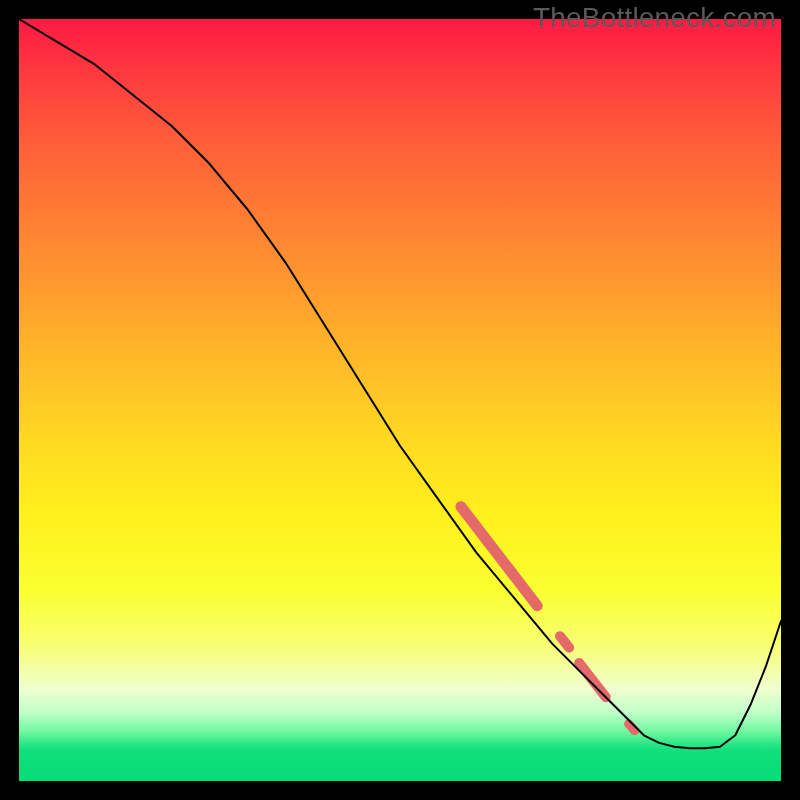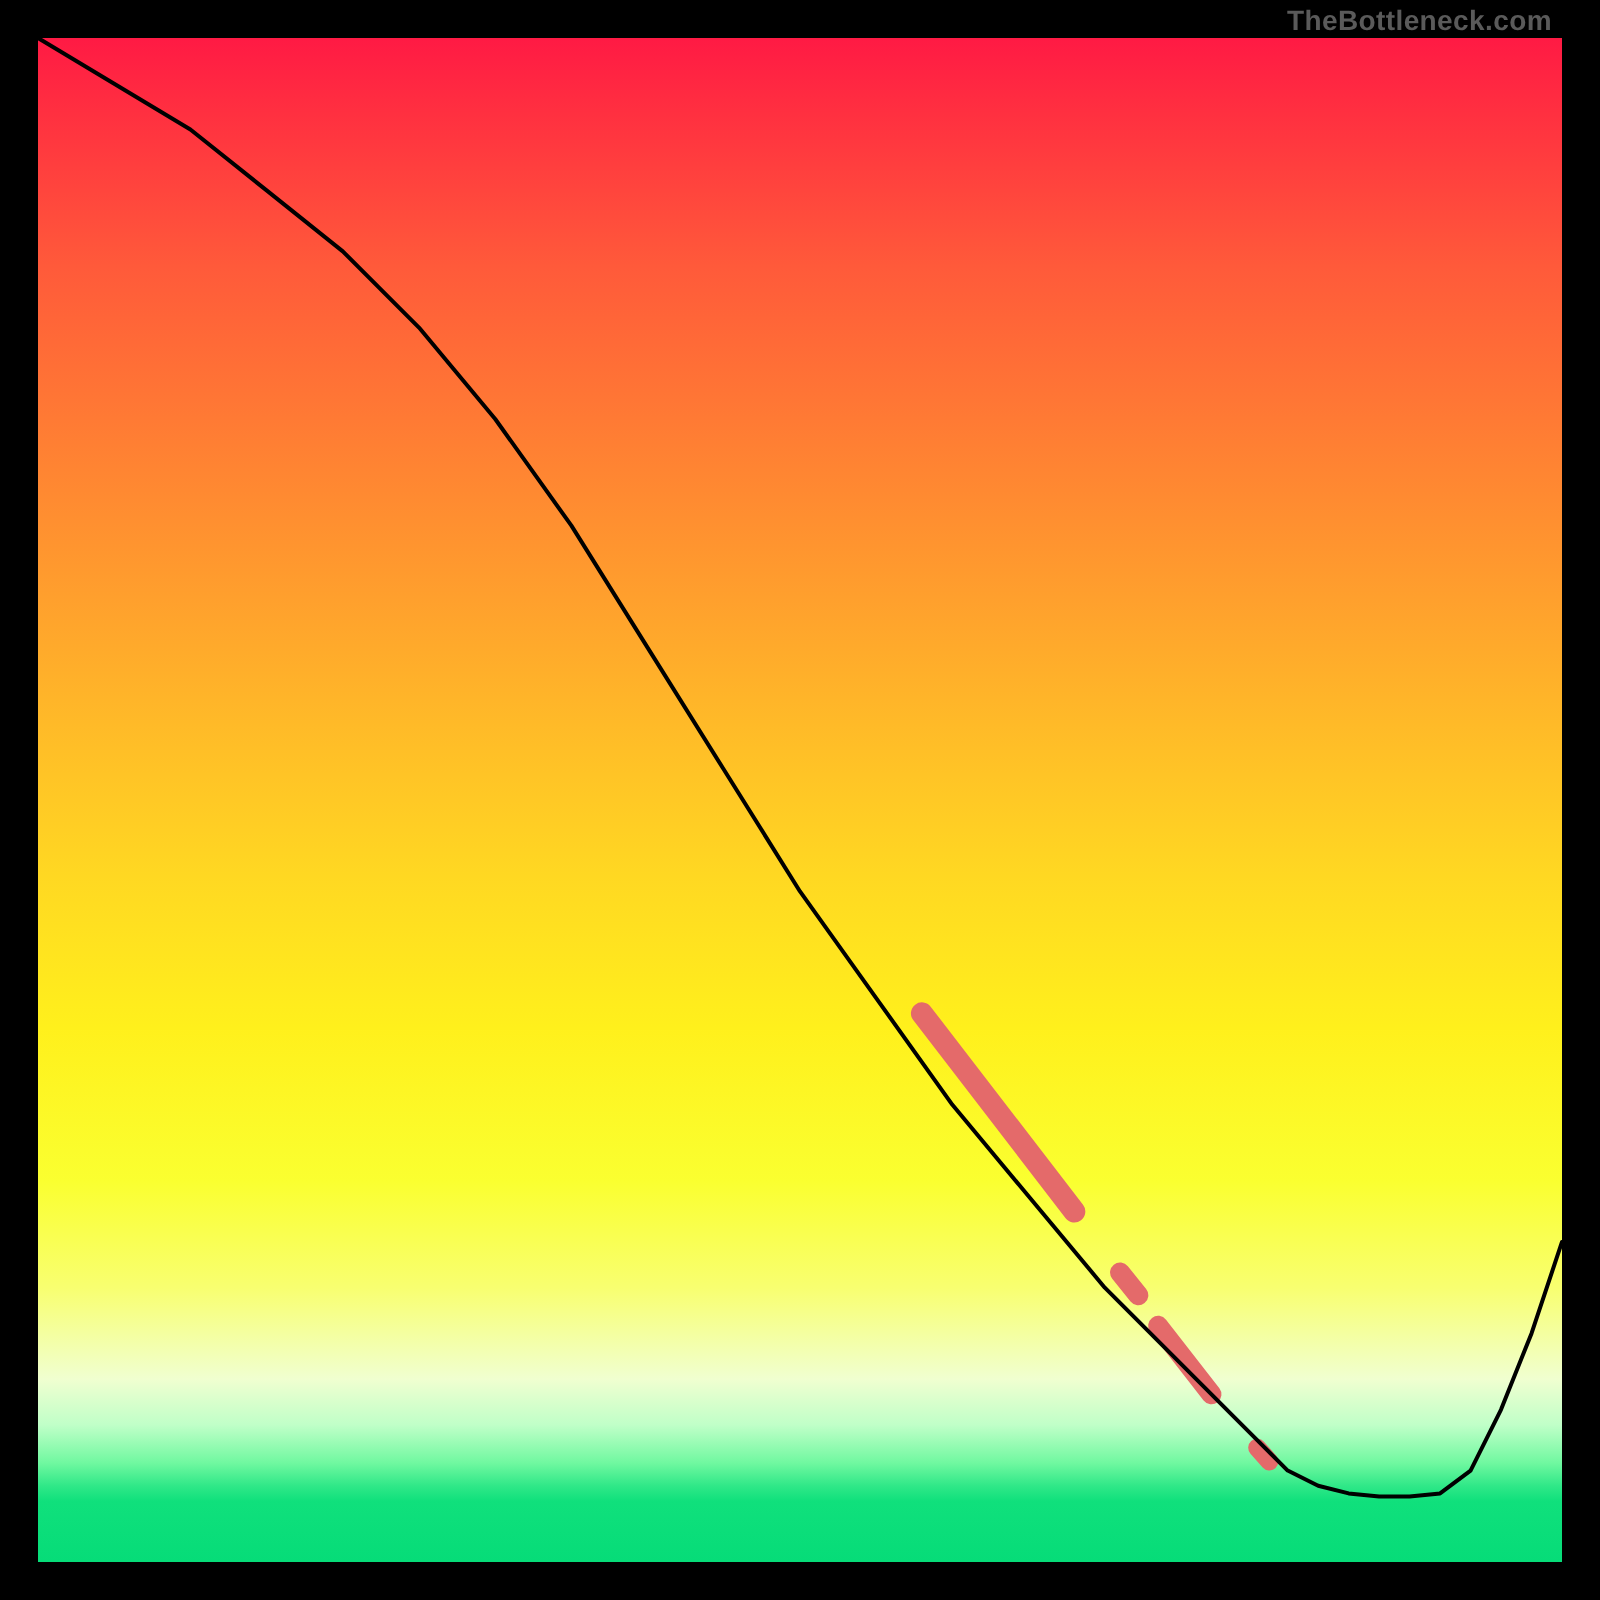--- a/index.html
+++ b/index.html
@@ -33,22 +33,22 @@
       #70f8a0 93.5%,
       #30e888 95%,
       #10e07c 96%,
       #06dc78 100%
     );
   }
   .watermark {
     position: absolute;
     top: 2px;
     right: 24px;
-    font-size: 14px;
-    font-weight: 700;
+    font-size: 28px;
+    font-weight: 400;
     color: #5a5a5a;
     letter-spacing: 0.2px;
     user-select: none;
   }
   svg.plot {
     position: absolute;
     left: 19px;
     top: 19px;
     width: 762px;
     height: 762px;

